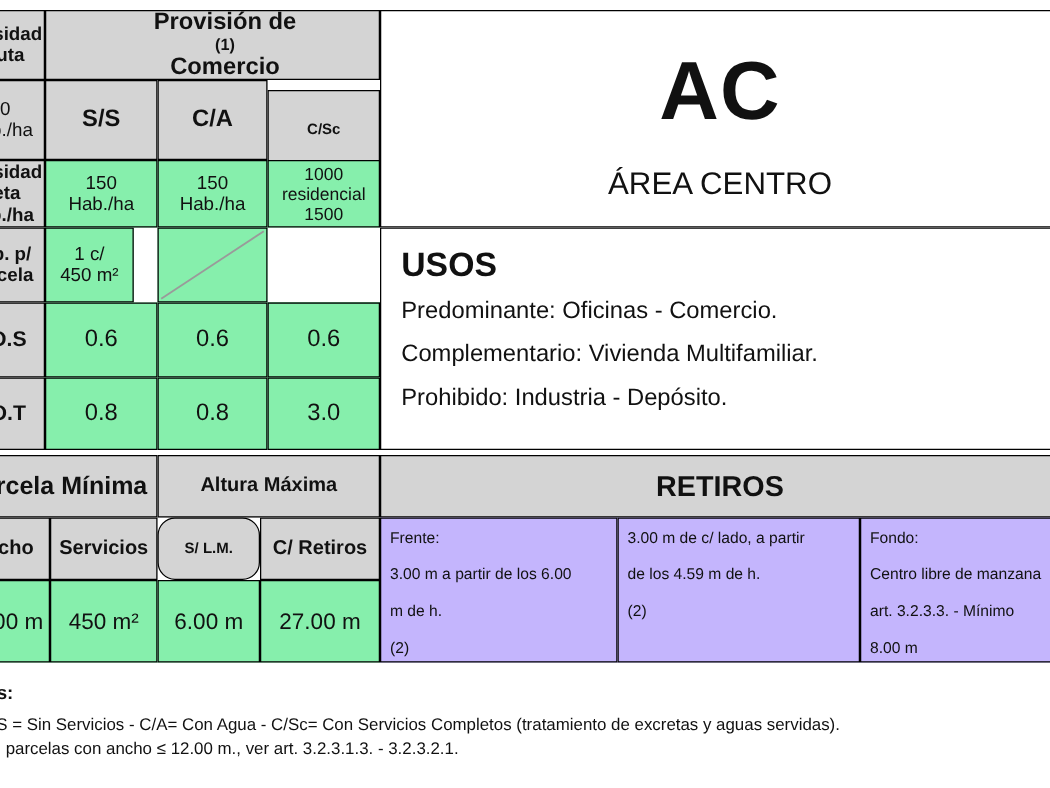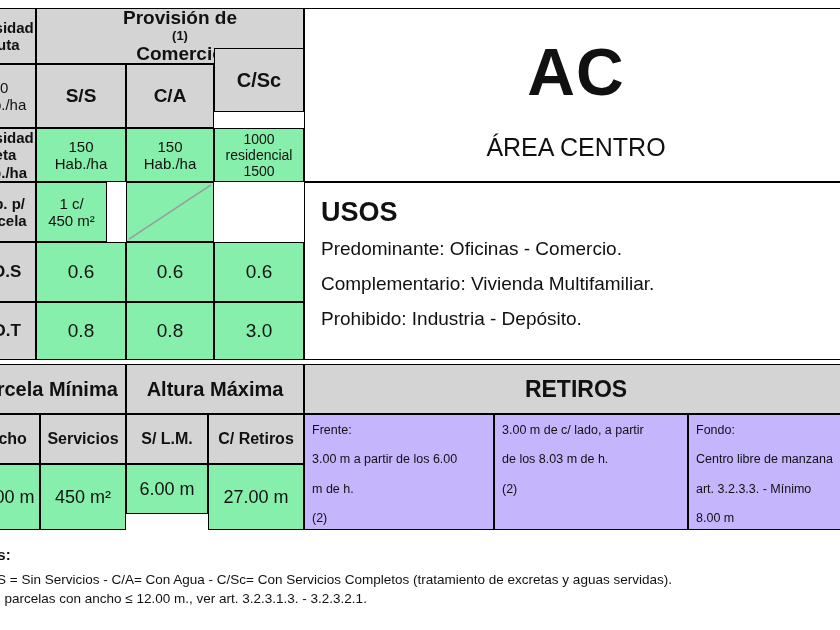--- a/index.html
+++ b/index.html
@@ -168,21 +168,21 @@
       <span>Comercio</span>
     </span>
   </div>
 
   <div class="cell gray head" style="left:36px; top:64px; width:90px; height:64px; font-size:19px;">
     <span>S/S</span>
   </div>
   <div class="cell gray head" style="left:126px; top:64px; width:88px; height:64px; font-size:19px;">
     <span>C/A</span>
   </div>
-  <div class="cell gray head" style="left:214px; top:48px; width:90px; height:64px; font-size:20px;">
+  <div class="cell gray head" style="left:214px; top:72px; width:90px; height:64px; font-size:12px;">
     <span>C/Sc</span>
   </div>
 
   <div class="cell" style="left:36px; top:128px; width:90px; height:54px; font-size:15px;">
     <span class="lines">
         <span>150</span>
         <span>Hab./ha</span>
       </span>
   </div>
   <div class="cell" style="left:126px; top:128px; width:88px; height:54px; font-size:15px;">
@@ -232,44 +232,44 @@
   <div class="cell" style="left:126px; top:302px; width:88px; height:58px; font-size:19px;">
     <span>0.8</span>
   </div>
   <div class="cell" style="left:214px; top:302px; width:90px; height:58px; font-size:19px;">
     <span>3.0</span>
   </div>
 
   <div class="cell gray head" style="left:-36px; top:364px; width:162px; height:50px; font-size:20px;">
     <span>Parcela Mínima</span>
   </div>
-  <div class="cell gray head" style="left:126px; top:364px; width:178px; height:50px; font-size:20px;">
+  <div class="cell gray head" style="left:126px; top:364px; width:178px; height:50px; font-size:16px;">
     <span>Altura Máxima</span>
   </div>
 
   <div class="cell gray head" style="left:-36px; top:414px; width:76px; height:50px; font-size:16px;">
     <span>Ancho</span>
   </div>
   <div class="cell gray head" style="left:40px; top:414px; width:86px; height:50px; font-size:16px;">
     <span>Servicios</span>
   </div>
-  <div class="cell gray head" style="left:126px; top:414px; width:82px; height:50px; font-size:16px;">
+  <div class="cell gray head" style="left:126px; top:414px; width:82px; height:50px; font-size:12px;border-radius:14px;">
     <span>S/ L.M.</span>
   </div>
   <div class="cell gray head" style="left:208px; top:414px; width:96px; height:50px; font-size:16px;">
     <span>C/ Retiros</span>
   </div>
 
   <div class="cell" style="left:-36px; top:464px; width:76px; height:66px; font-size:18px;">
     <span>15.00 m</span>
   </div>
   <div class="cell" style="left:40px; top:464px; width:86px; height:66px; font-size:18px;">
     <span>450 m²</span>
   </div>
-  <div class="cell" style="left:126px; top:464px; width:82px; height:50px; font-size:18px;">
+  <div class="cell" style="left:126px; top:464px; width:82px; height:66px; font-size:18px;">
     <span>6.00 m</span>
   </div>
   <div class="cell" style="left:208px; top:464px; width:96px; height:66px; font-size:18px;">
     <span>27.00 m</span>
   </div>
 
   <div class="panel" style="left:304px; top:8px; width:544px; height:174px;">
     <div class="ac-title" style="margin-top:30px;">AC</div>
     <div class="ac-sub" style="margin-top:30px;">ÁREA CENTRO</div>
   </div>
@@ -287,21 +287,21 @@
 
   <div class="retiro-box" style="left:304px; top:414px; width:190px; height:116px;">
     <p>Frente:</p>
     <p>3.00 m a partir de los 6.00</p>
     <p>m de h.</p>
     <p>(2)</p>
   </div>
 
   <div class="retiro-box" style="left:494px; top:414px; width:194px; height:116px;">
     <p>3.00 m de c/ lado, a partir</p>
-    <p>de los 8.03 m de h.</p>
+    <p>de los 4.59 m de h.</p>
     <p>(2)</p>
   </div>
 
   <div class="retiro-box" style="left:688px; top:414px; width:196px; height:116px;">
     <p>Fondo:</p>
     <p>Centro libre de manzana</p>
     <p>art. 3.2.3.3. - Mínimo</p>
     <p>8.00 m</p>
   </div>
 

